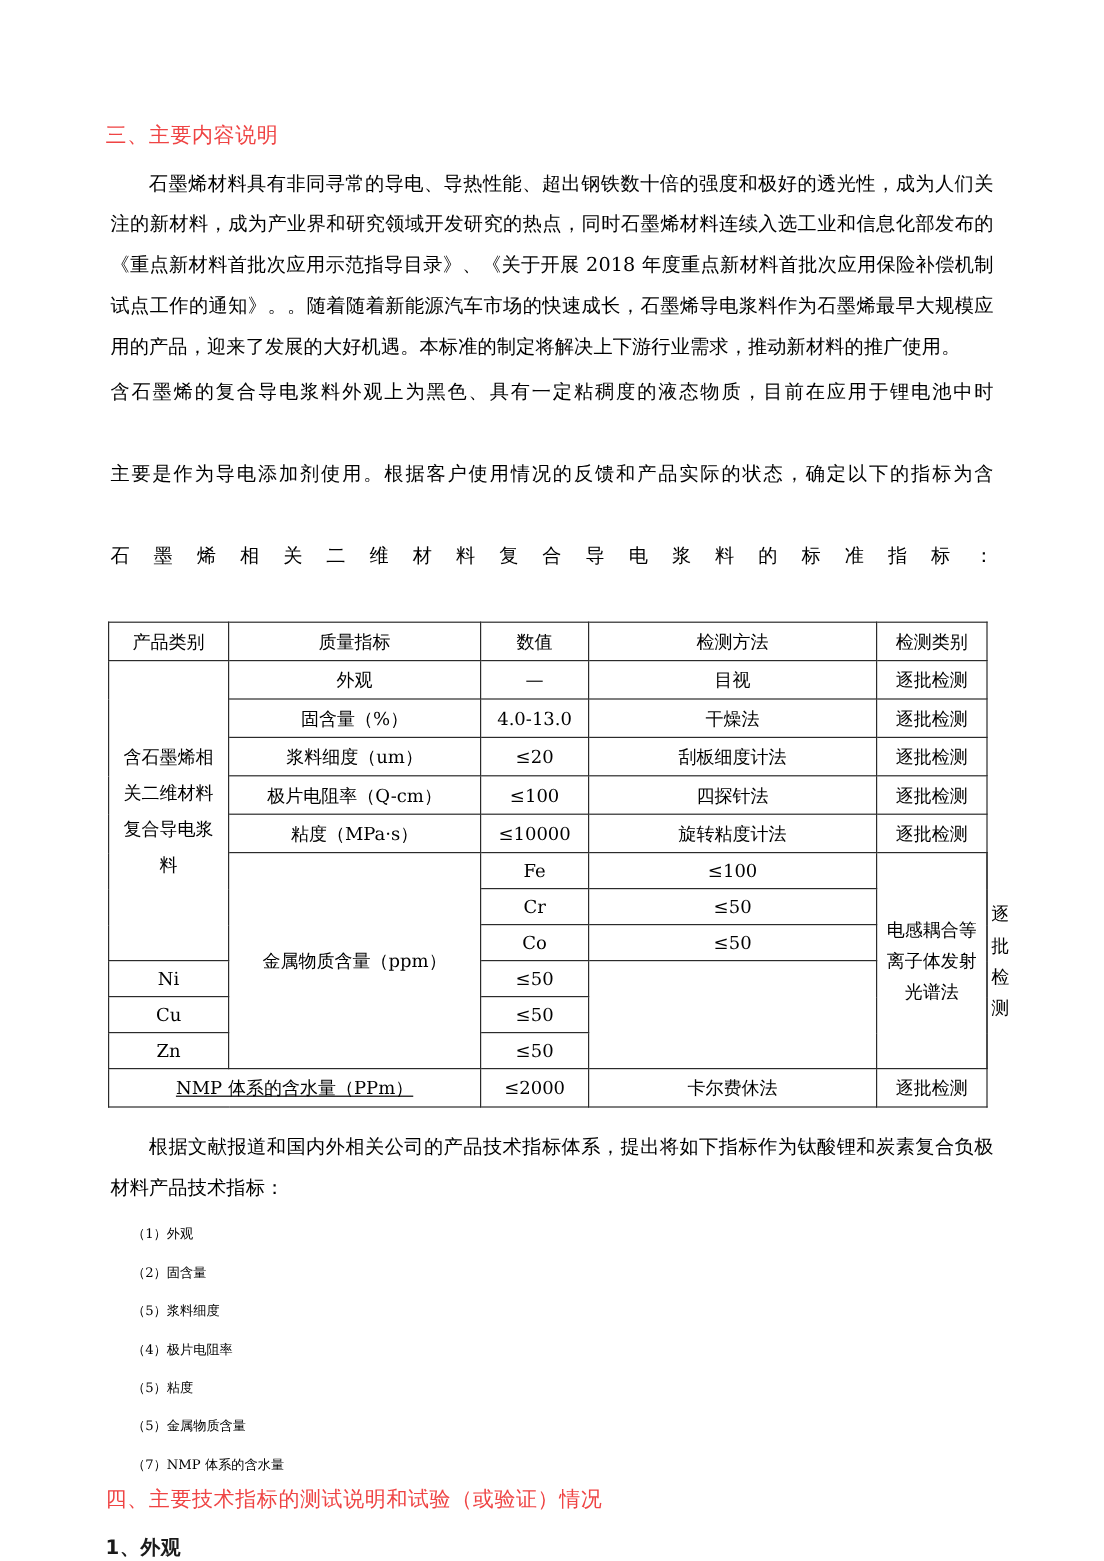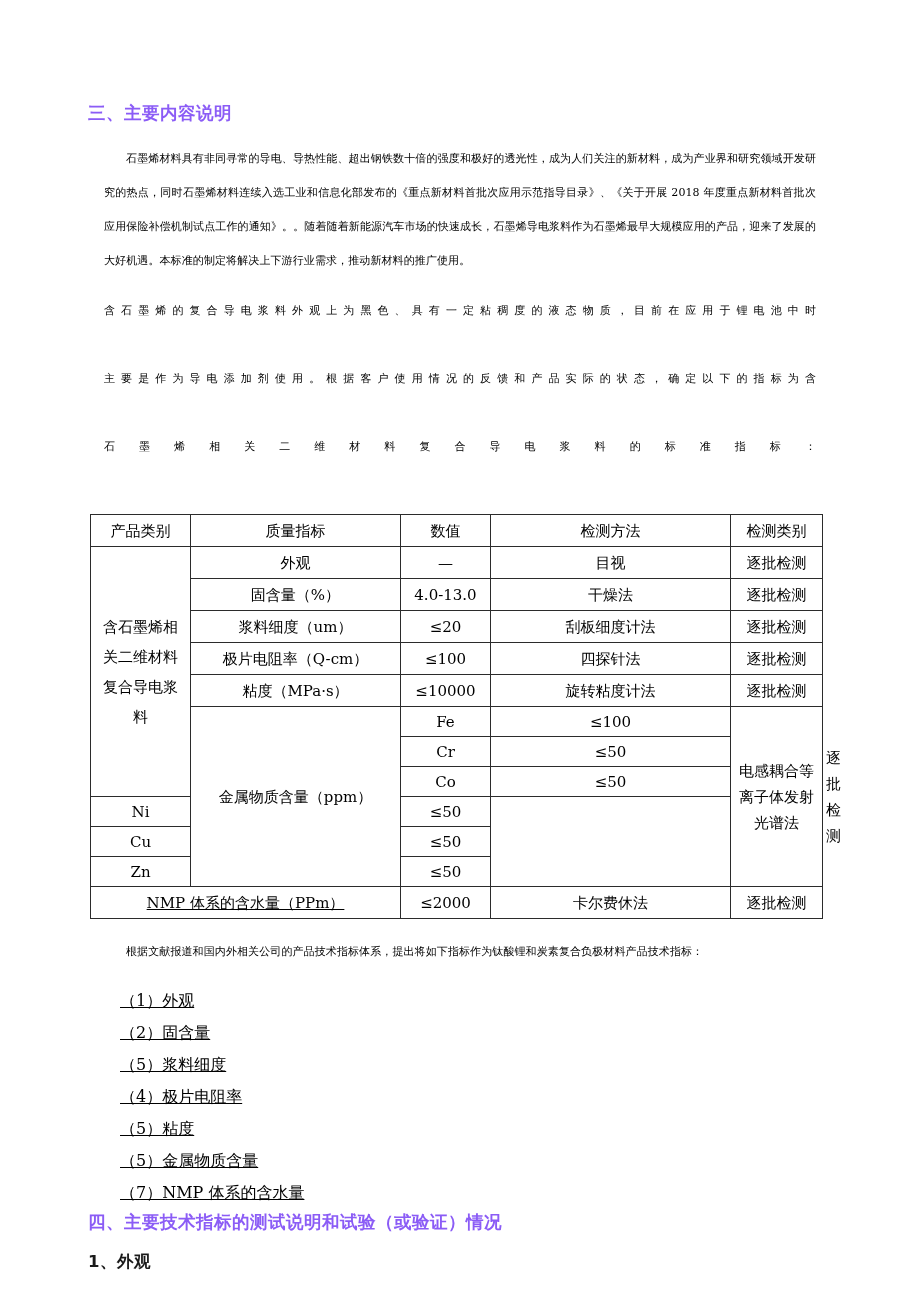--- a/index.html
+++ b/index.html
@@ -26,41 +26,41 @@
     position: absolute;
     left: 88px;
     top: 100px;
     width: 744px;
   }
 
   
   .h-section {
     font-family: "DejaVu Sans", "Liberation Sans", sans-serif;
     font-size: 17.5px;
-    font-weight: 700;
+    font-weight: 400;
     letter-spacing: 0.5px;
     line-height: 1.5;
     margin: 0 0 10px 0;
-    color: #8b5cf6;
+    color: #ef4444;
   }
   .h-sub {
     font-family: "DejaVu Sans", "Liberation Sans", sans-serif;
     font-size: 16.5px;
     font-weight: 700;
     letter-spacing: 0.5px;
     line-height: 1.5;
     margin: 14px 0 10px 0;
     color: #1a1a1a;
   }
 
   
   p.body {
-    font-size: 11px;
+    font-size: 16px;
     line-height: 34px;
-    margin: 16px;
+    margin: 4px;
     text-align: justify;
     text-justify: inter-ideograph;
     letter-spacing: 0.1px;
   }
   p.indent { text-indent: 2em; }
   .lastline-spread {
     display: block;
     text-align: justify;
   }
   .lastline-spread::after {
@@ -69,24 +69,23 @@
     width: 100%;
   }
 
   
   .num-list {
     margin: 6px 0 0 0;
     padding: 0;
     list-style: none;
   }
   .num-list li {
-    font-size: 16px;
+    font-size: 11px;
     line-height: 32px;
     padding-left: 2em;
-    text-decoration: underline;
   }
 
   
   table.spec {
     border-collapse: collapse;
     width: 732px;
     margin: 4px 0 16px 2px;
     table-layout: fixed;
     font-size: 15px;
   }

